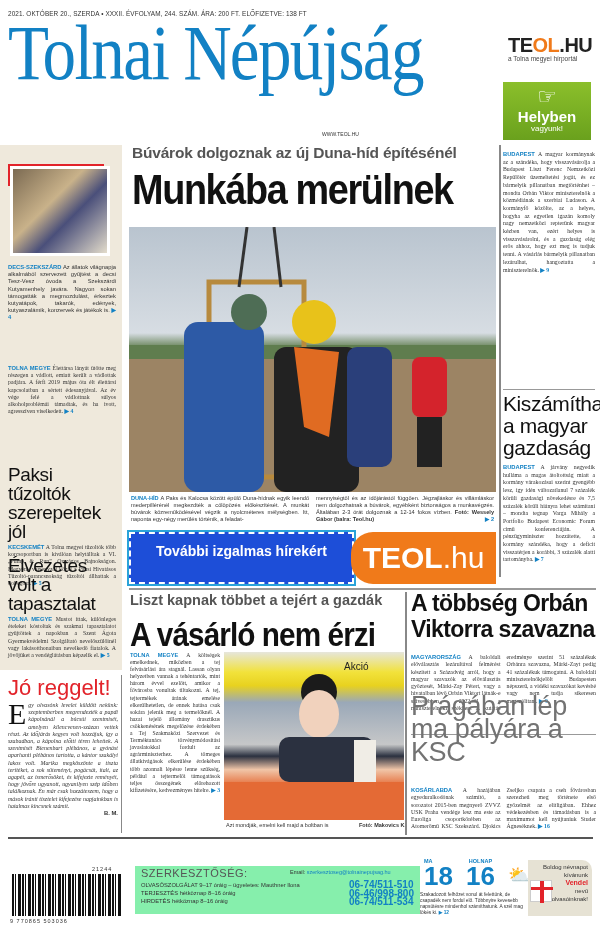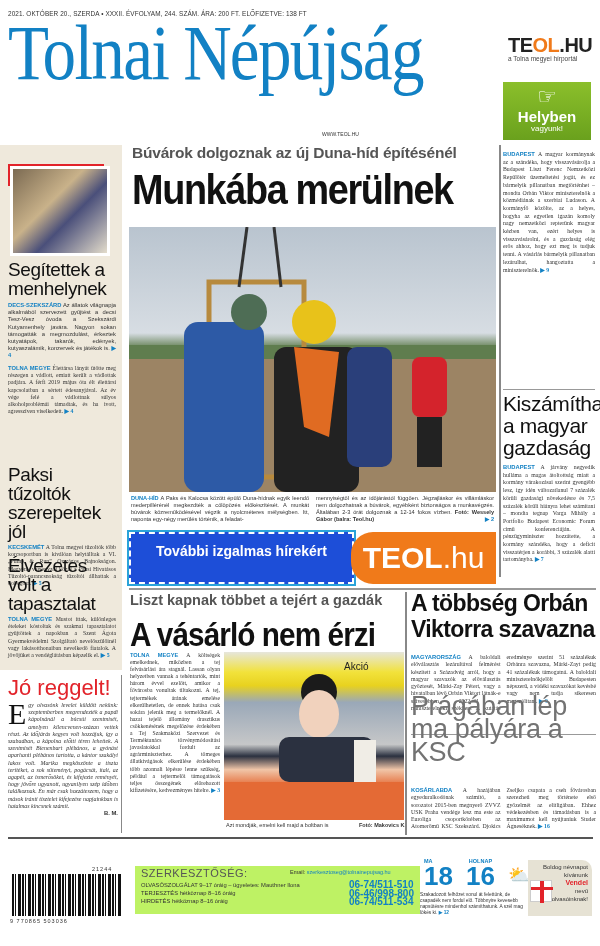--- a/index.html
+++ b/index.html
@@ -34,21 +34,21 @@
 .banner .orange span{font-weight:normal}
 .hr{background:#999;height:2px}
 .kicker2{left:130px;top:592px;font-size:14.5px;font-weight:bold;color:#555}
 .head2{left:130px;top:616px;font-size:33px;font-weight:bold;color:#111;letter-spacing:-1px;transform:scaleX(.9);transform-origin:left top;white-space:nowrap}
 .photo3{left:224px;top:652px;width:180px;height:168px;background:linear-gradient(180deg,#e6e6dc 0%,#f2e23b 12%,#e8d21f 20%,#9aa8b8 30%,#c6c7c8 55%,#2b3140 62%,#f0c5a8 70%,#e46a35 80%,#f3ece0 100%)}
 .rhead{font-size:20px;font-weight:bold;color:#111;line-height:21px;letter-spacing:-.5px}
 .rhead-light{font-size:21px;color:#111;line-height:22px;letter-spacing:-.4px}
 .footer-rule{left:8px;top:837px;width:585px;height:1.5px;background:#555}
 .barcode{left:12px;top:865px;width:110px;height:42px;background:repeating-linear-gradient(90deg,#111 0 2px,#fff 2px 3px,#111 3px 4px,#fff 4px 6px,#111 6px 9px,#fff 9px 10px)}
 .bcnum{font-size:5.5px;color:#333;letter-spacing:1px}
-.szerk{left:135px;top:866px;width:285px;height:48px;background:#bef264}
+.szerk{left:135px;top:866px;width:285px;height:48px;background:#86efac}
 .szerk .title{position:absolute;left:6px;top:1px;font-size:11px;color:#555;letter-spacing:.5px}
 .szerk .email{position:absolute;left:155px;top:3px;font-size:5.5px;color:#333}
 .szerk .email b{color:#1281c4;font-weight:normal}
 .szerk .lines{position:absolute;left:6px;top:15px;font-size:5.8px;line-height:8px;color:#333}
 .szerk .phones{position:absolute;right:6px;top:15px;font-size:10px;line-height:8.5px;color:#1281c4;font-weight:bold;text-align:left}
 .weather{left:420px;top:858px;width:110px;height:60px}
 .wlbl{font-size:5.5px;color:#1281c4;font-weight:bold}
 .wnum{font-size:26px;font-weight:bold;color:#1281c4;line-height:24px}
 .gift{left:528px;top:860px;width:64px;height:56px;background:#e6e2d4;border-radius:0 10px 0 0}
 .gift .txt{position:absolute;right:4px;top:3px;font-size:6px;line-height:8px;color:#333;text-align:right}
@@ -69,21 +69,20 @@
   <div class="hand">☞</div>
   <div class="h1">Helyben</div>
   <div class="h2">vagyunk!</div>
 </div>
 
 <div class="abs left-col"></div>
 <div class="abs tag-red">EGY PERCBEN</div>
 <div class="abs photo1"></div>
 
 <div class="abs" style="left:8px;top:260px;width:108px">
-  <div class="lhead">Segítettek a menhelynek</div>
   <div class="ltxt" style="margin-top:4px"><span class="kw">DECS-SZEKSZÁRD</span> <span>Az állatok világnapja alkalmából szervezett gyűjtést a decsi Tesz-Vesz óvoda a Szekszárdi Kutyamenhely javára. Nagyon sokan támogatták a megmozdulást, érkeztek kutyatápok, takarók, edények, kutyaszalámik, konzervek és játékok is.</span> <span class="arr">▶ <span>4</span></span></div>
 </div>
 <div class="abs" style="left:8px;top:362px;width:108px">
   <div class="ltxt" style="margin-top:3px;font-family:'Liberation Serif',serif"><span class="kw" style="font-family:'Liberation Sans',sans-serif">TOLNA MEGYE</span> <span>Élettársa lányát ütötte meg részegen a vádlott, emiatt került a vádlottak padjára. A férfi 2019 május óta élt élettársi kapcsolatban a sértett édesanyjával. Az év vége felé a vádlottnak súlyos alkoholproblémái támadtak, és ha ivott, agresszíven viselkedett.</span> <span class="arr">▶ <span>4</span></span></div>
 </div>
 <div class="abs" style="left:8px;top:465px;width:108px">
   <div class="lhead">Paksi tűzoltók szerepeltek jól</div>
   <div class="ltxt" style="margin-top:3px;font-family:'Liberation Serif',serif"><span class="kw" style="font-family:'Liberation Sans',sans-serif">KECSKEMÉT</span> <span>A Tolna megyei tűzoltók több korcsoportban is kiválóan helytálltak a VI. „Pump &amp; Run” Országos Bajnokságon. Megyénk versenyzői közül a Paksi Hivatásos Tűzoltó-parancsnokság tűzoltói állhattak a dobogóra.</span> <span class="arr">▶ <span>5</span></span></div>
 </div>
 <div class="abs" style="left:8px;top:556px;width:108px">

